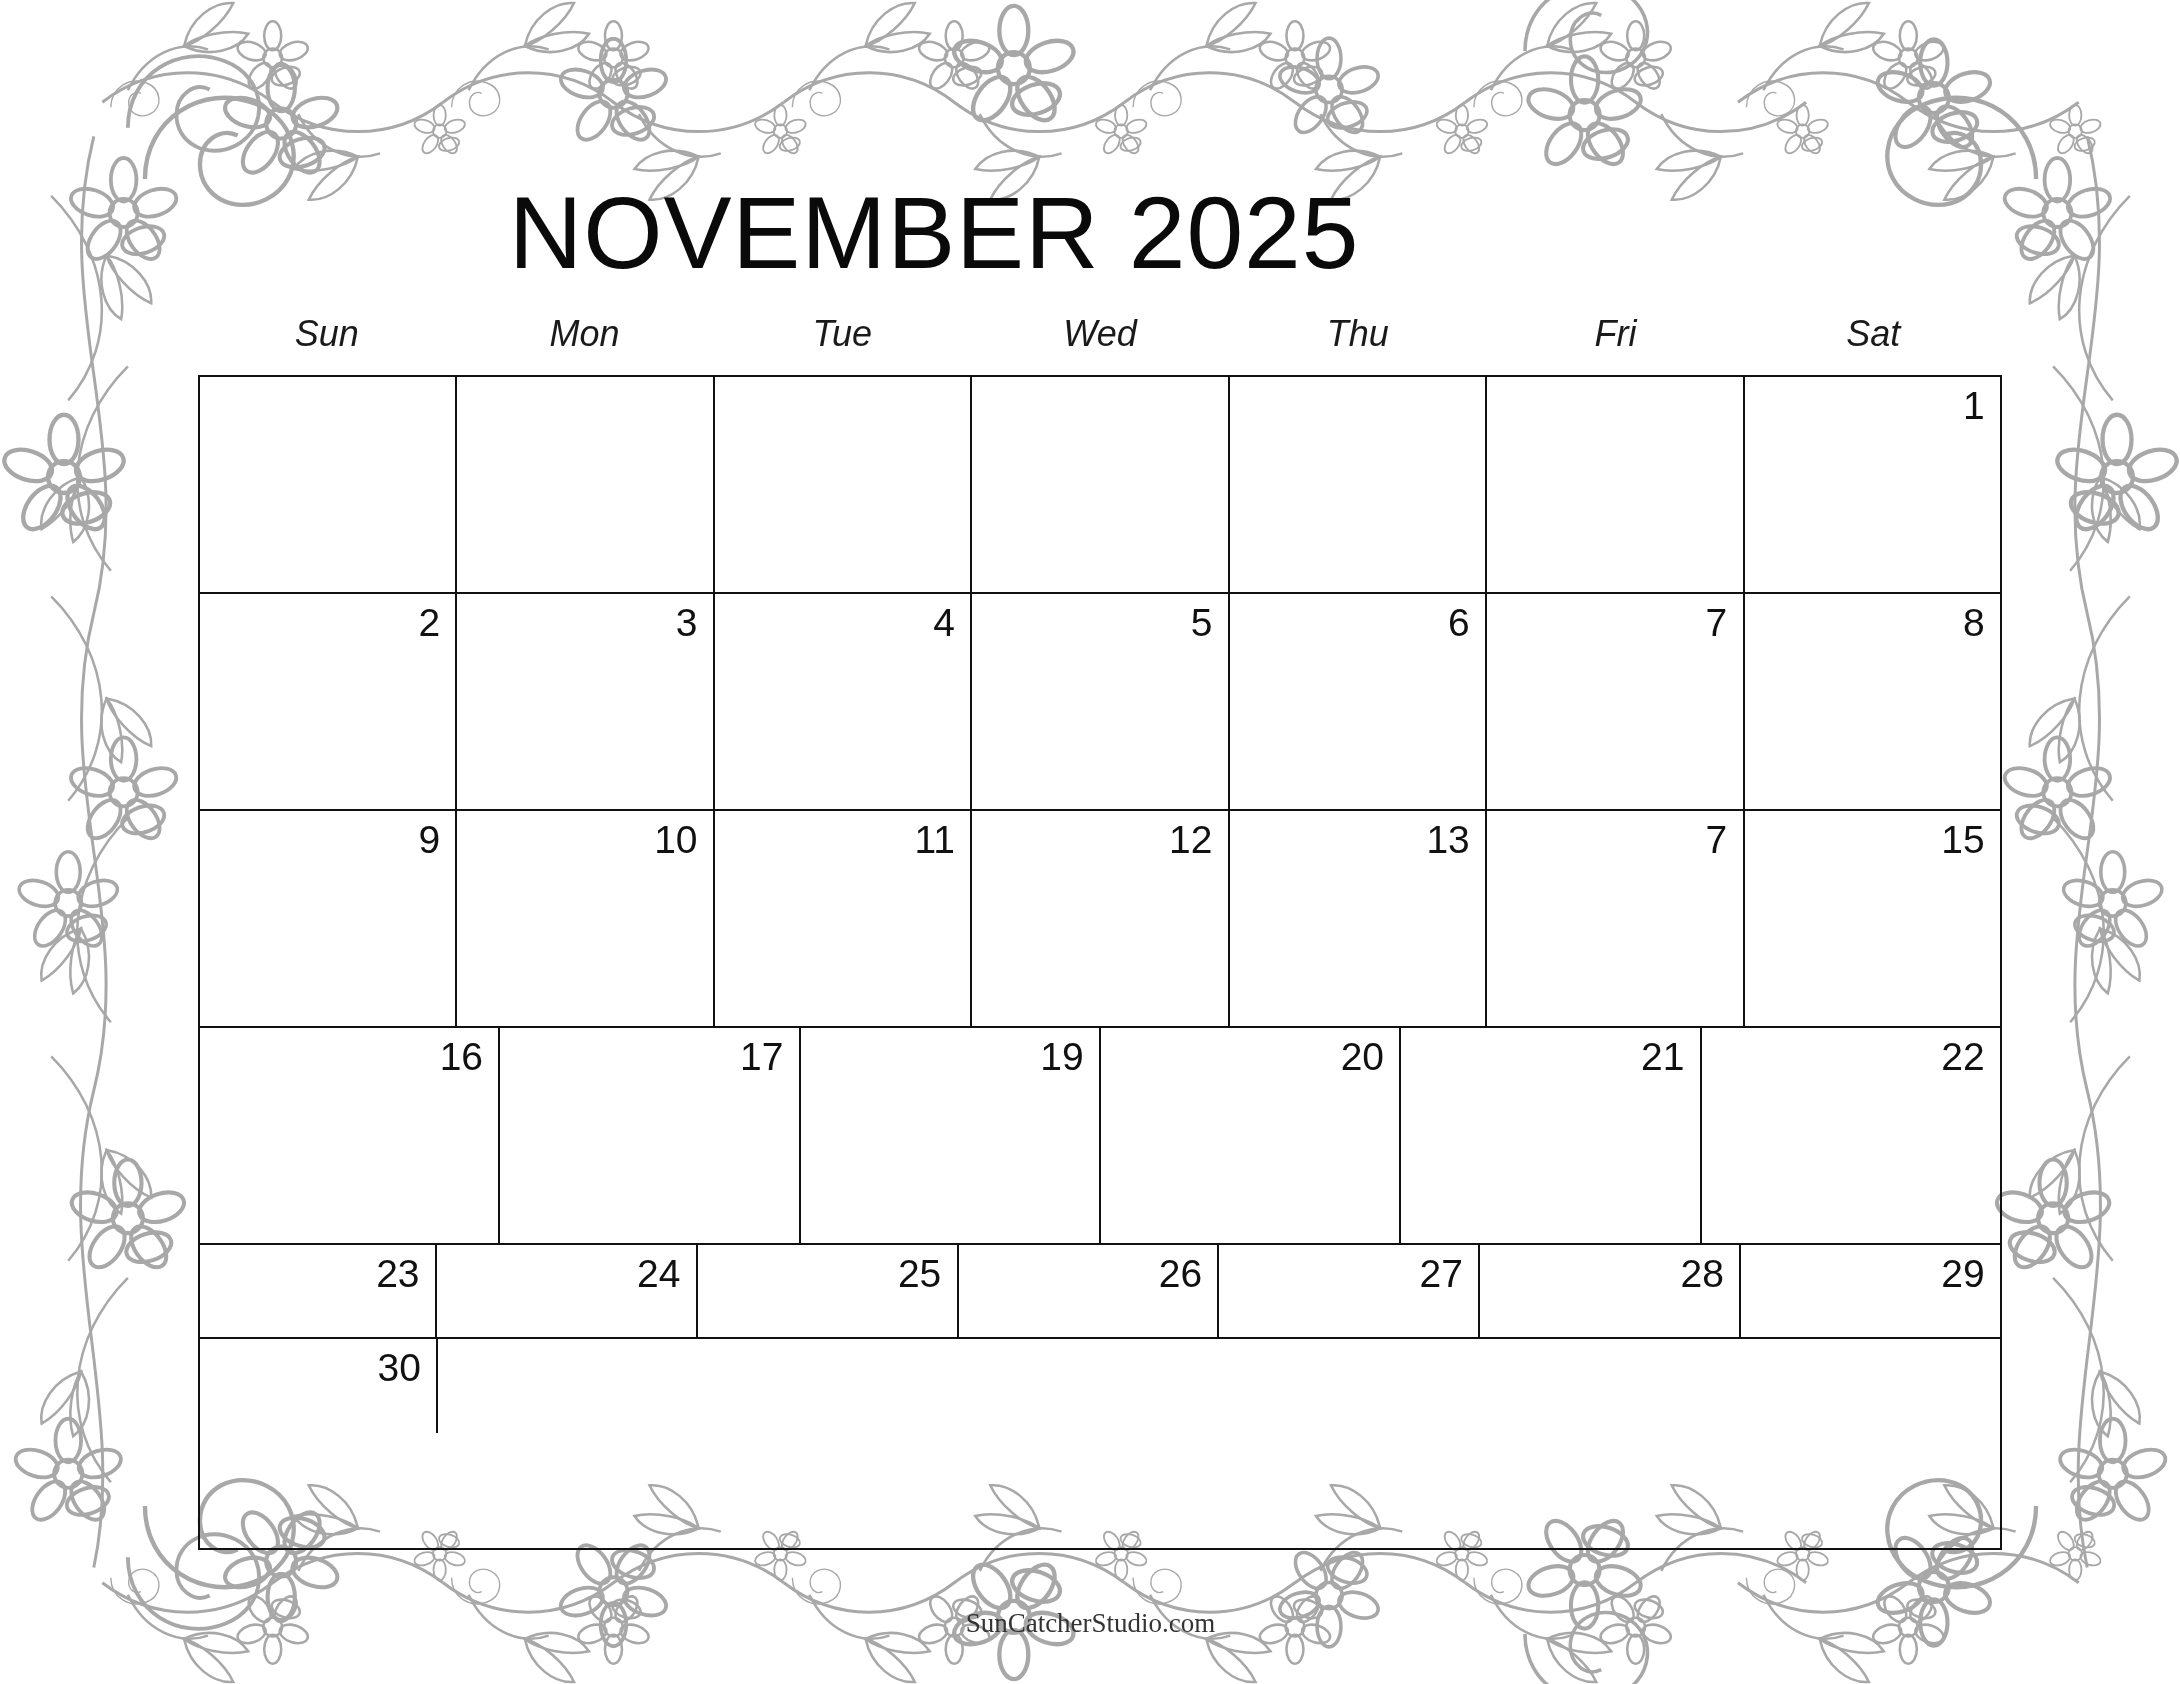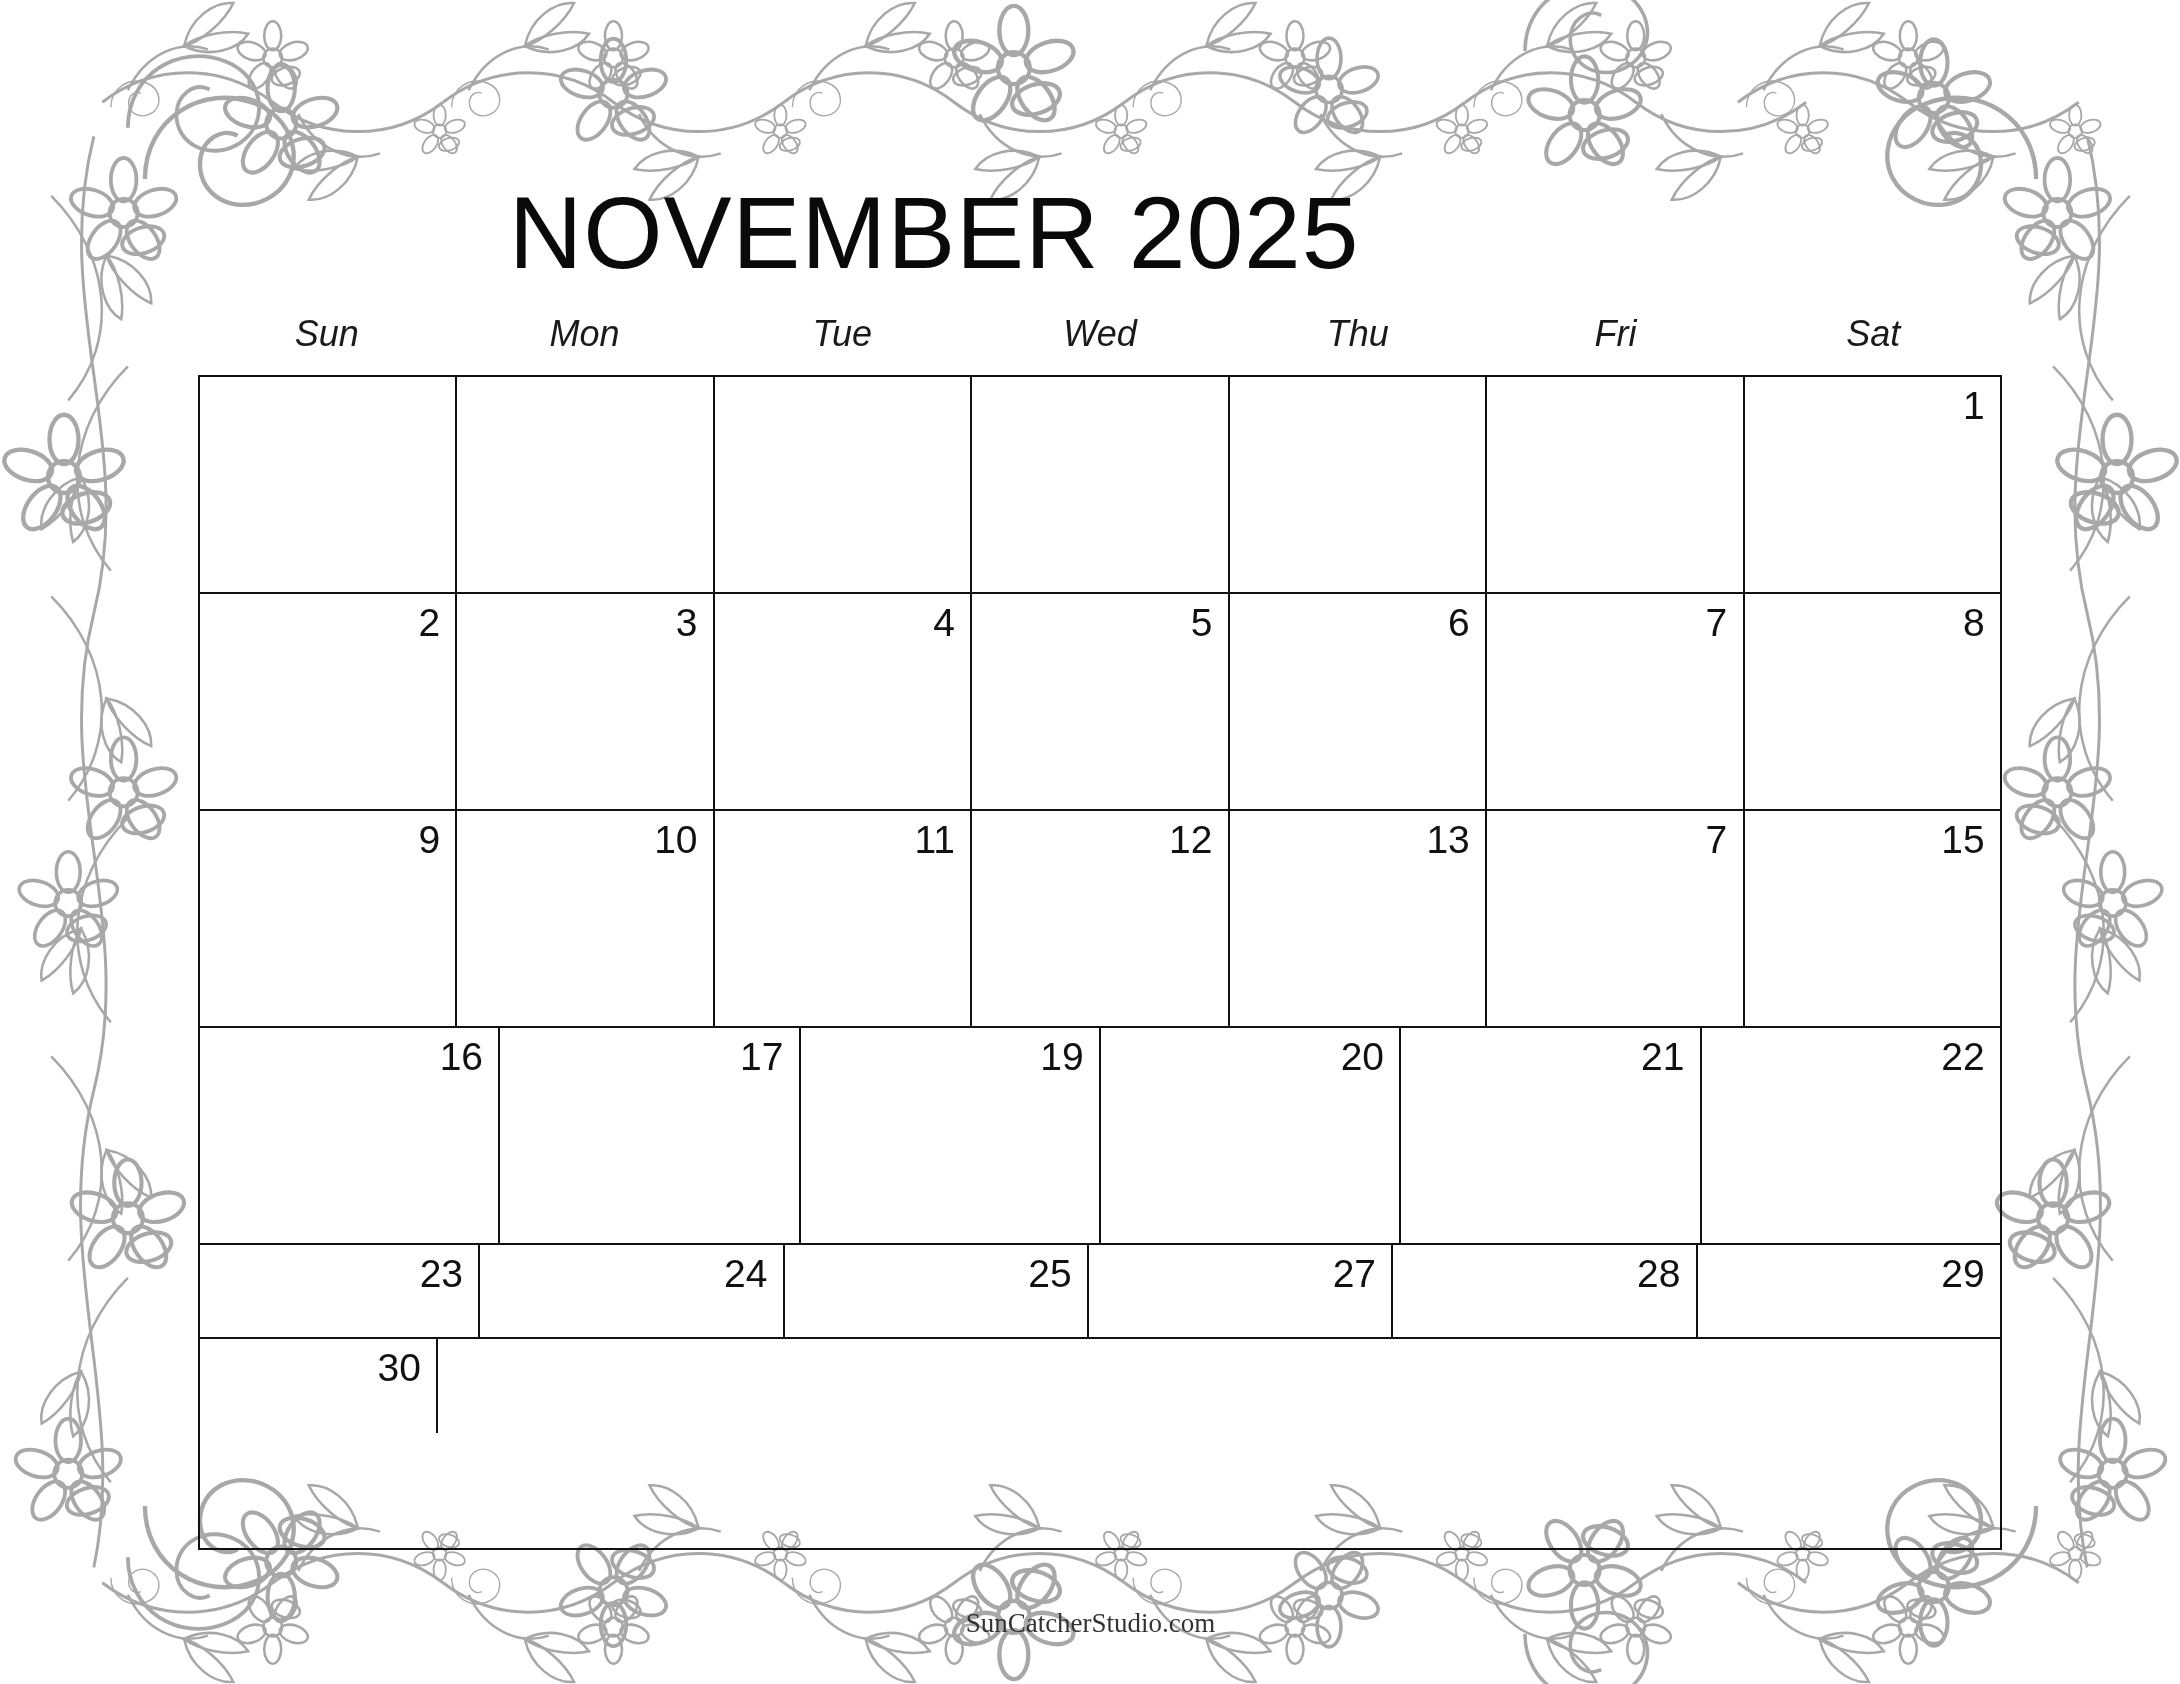--- a/index.html
+++ b/index.html
@@ -338,20 +338,23 @@
       <div class="cell">
           <span class="num">23</span>
         </div>
       <div class="cell">
           <span class="num">24</span>
         </div>
       <div class="cell">
           <span class="num">25</span>
         </div>
       <div class="cell">
+          <span class="num">26</span>
+        </div>
+      <div class="cell">
           <span class="num">27</span>
         </div>
       <div class="cell">
           <span class="num">28</span>
         </div>
       <div class="cell">
           <span class="num">29</span>
         </div>
     </div>
 

